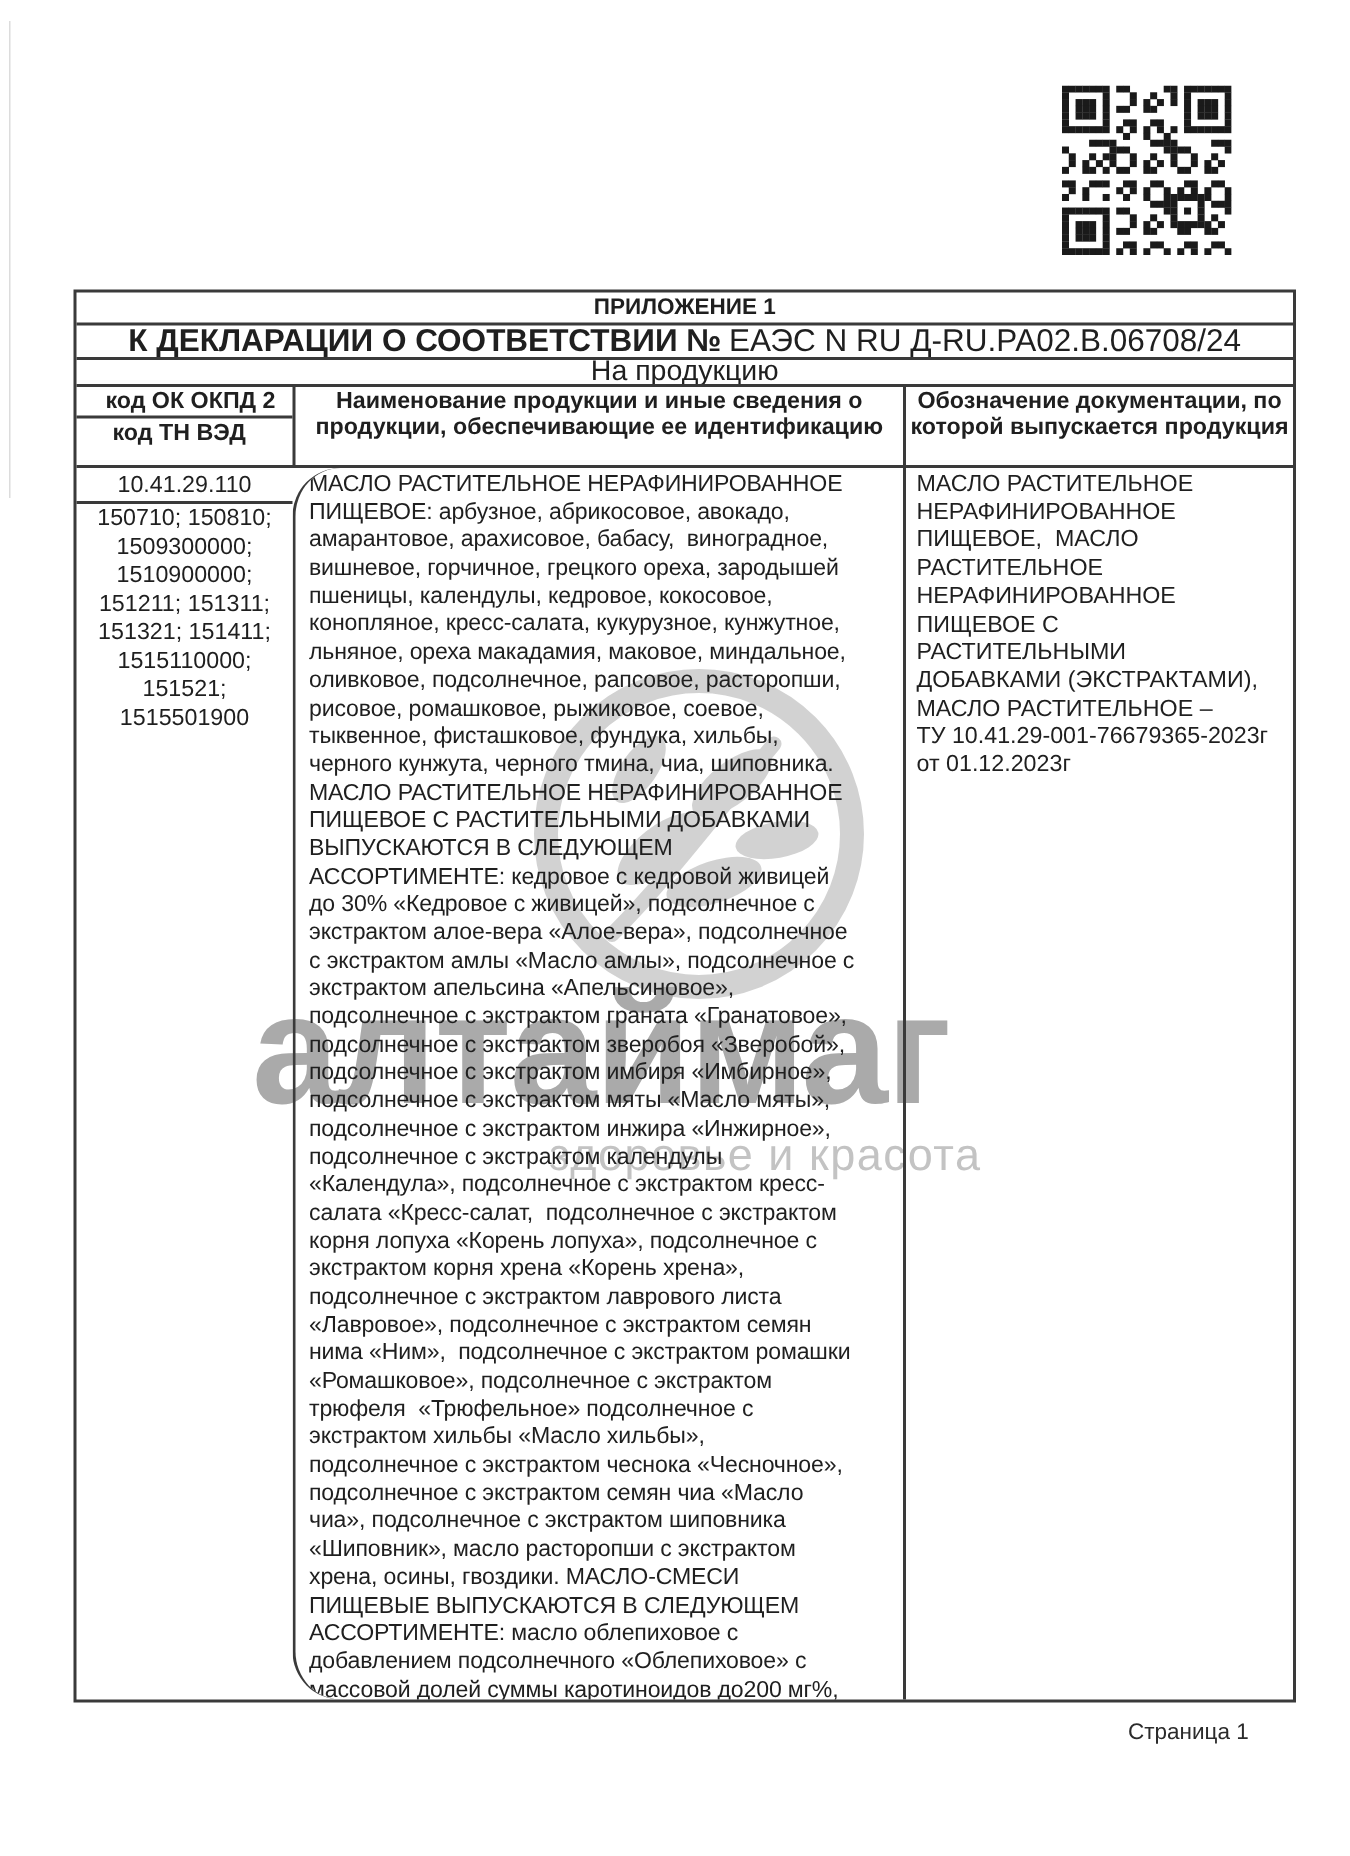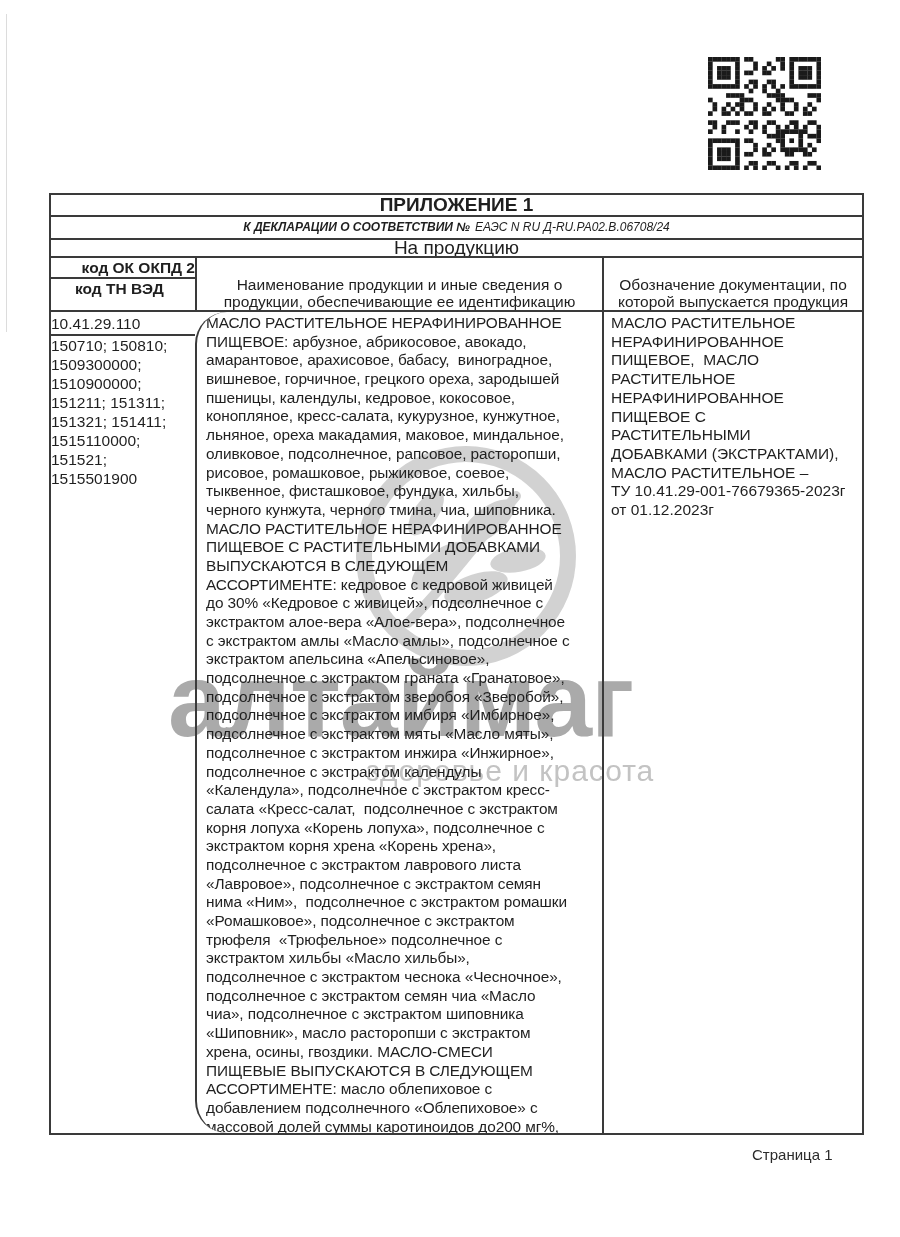--- a/index.html
+++ b/index.html
@@ -33,39 +33,39 @@
 
   
   .doc-table{
     position:absolute;left:49px;top:193px;width:811px;
     border:2px solid #3a3a3a;
     box-sizing:content-box;
     background:transparent;
     z-index:2;
   }
   .t-row{border-bottom:2px solid #3a3a3a;text-align:center;overflow:hidden;}
-  .title-row{height:20px;line-height:20px;font-weight:bold;font-size:19px;}
-  .decl-row{height:21px;line-height:21px;font-size:12px;white-space:nowrap;font-style:italic;}
+  .title-row{height:20px;line-height:20px;font-weight:bold;font-size:15px;}
+  .decl-row{height:21px;line-height:21px;font-size:21px;white-space:nowrap;}
   .decl-row .bold{font-weight:bold;margin-right:5px;}
   .sub-row{height:16px;line-height:16px;font-size:19px;}
 
   .grid{display:flex;width:811px;}
   .c1{width:144px;box-sizing:border-box;}
   .c2{width:407px;box-sizing:border-box;border-left:2px solid #3a3a3a;}
   .c3{width:260px;box-sizing:border-box;border-left:2px solid #3a3a3a;flex:1;}
 
   .header-grid{border-bottom:2px solid #3a3a3a;height:52px;}
-  .hdr{font-weight:normal;font-size:15.5px;text-align:center;line-height:17.4px;padding-top:18px;}
+  .hdr{font-weight:bold;font-size:15.5px;text-align:center;line-height:17.4px;padding-top:1px;}
   .hc1-top{height:19px;line-height:19px;border-bottom:2px solid #3a3a3a;
-           font-weight:bold;font-size:15.5px;text-align:right;padding-left:8px;}
+           font-weight:bold;font-size:15.5px;text-align:center;padding-left:8px;}
   .hc1-bottom{height:31px;line-height:20px;font-weight:bold;font-size:15.5px;
               text-align:left;padding-left:24px;}
 
   .body-grid{height:821px;}
-  .codes{font-size:15.5px;}
+  .codes{font-size:15.5px;text-align:center;}
   .okpd{height:20px;line-height:20px;border-bottom:2px solid #3a3a3a;padding-top:2px;}
   .tnved .line{line-height:19px;white-space:pre;}
   .prod{font-size:15.4px;padding:2px 0 0 9px;overflow:hidden;border-radius:32px;}
   .prod .line{line-height:18.68px;white-space:pre;letter-spacing:-0.1px;}
   .docs{font-size:15.5px;padding:2px 0 0 7px;overflow:hidden;}
   .docs .line{line-height:18.7px;white-space:pre;}
 
   .footer{
     position:absolute;left:752px;top:1146px;
     font-size:15px;color:#2b2b2b;white-space:nowrap;

